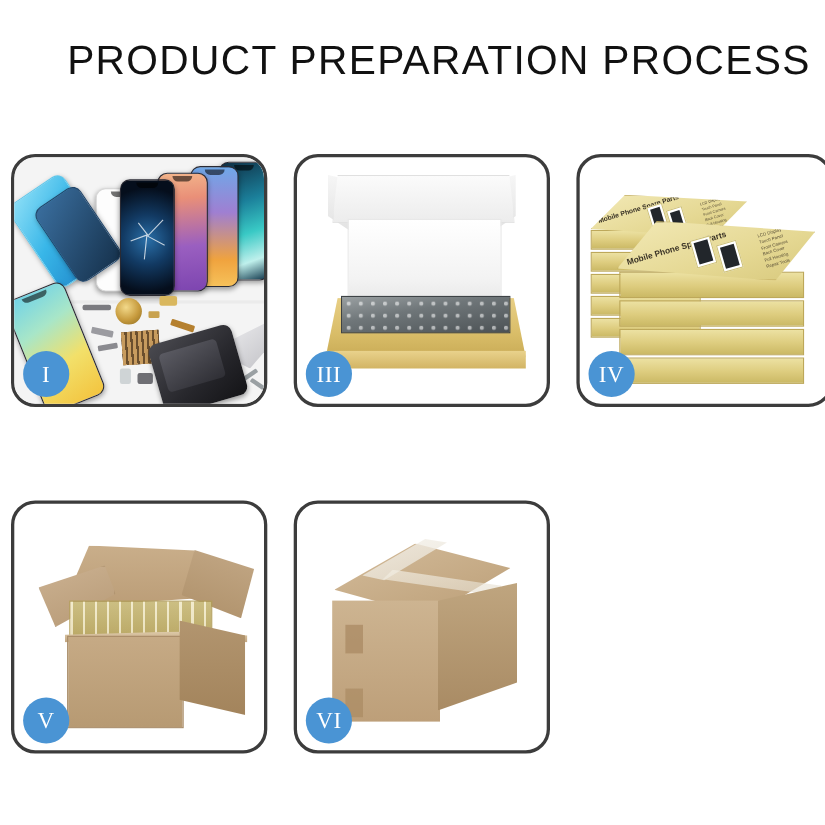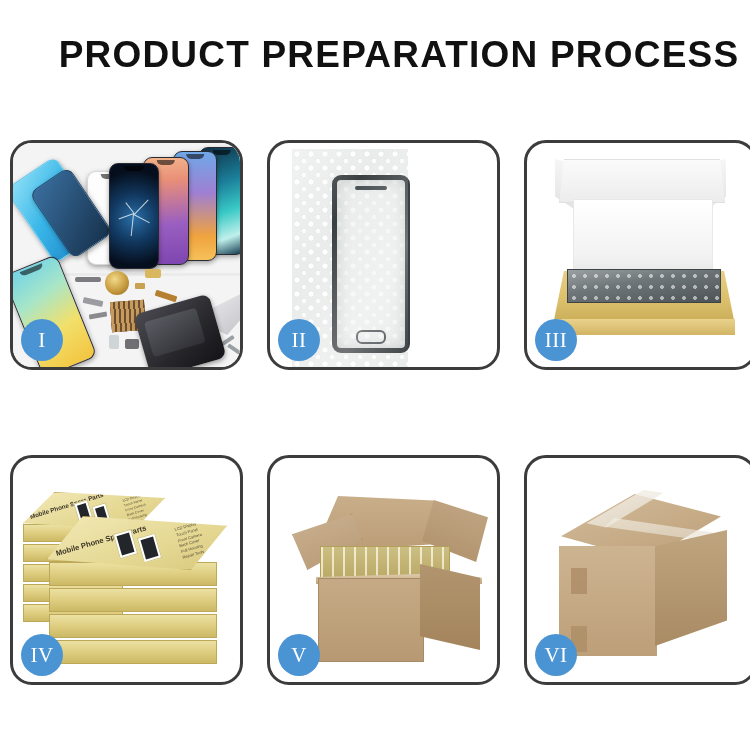--- a/index.html
+++ b/index.html
@@ -13,21 +13,21 @@
     overflow: hidden;
     font-family: "Liberation Sans", sans-serif;
     position: relative;
   }
 
   
   .header { width: 750px; text-align: center; }
   .title {
     font-family: "Liberation Sans", sans-serif;
     font-size: 37px;
-    font-weight: 700;
+    font-weight: 400;
     letter-spacing: 1.2px;
     color: #111111;
     margin: 0;
     padding-top: 36px;
     line-height: 1.05;
     white-space: nowrap;
     transform: scaleX(1.0);
     padding-left: 48px;
   }
   .subtitle {
@@ -427,32 +427,20 @@
       <i class="part" style="left:96px;top:192px;width:10px;height:14px;background:#cfd4d6;border-radius:2px;"></i>
       <i class="part" style="left:112px;top:196px;width:14px;height:10px;background:#6f6f74;border-radius:2px;"></i>
       <i class="part" style="left:132px;top:186px;width:9px;height:13px;background:#55555a;border-radius:2px;"></i>
       <i class="part" style="left:142px;top:150px;width:22px;height:6px;background:#b5802f;transform:rotate(18deg);"></i>
       <i class="part" style="left:206px;top:196px;width:16px;height:4px;background:#9aa0a3;transform:rotate(-34deg);"></i>
       <i class="part" style="left:214px;top:204px;width:14px;height:4px;background:#9aa0a3;transform:rotate(34deg);"></i>
     </div>
     <div class="badge">I</div>
   </div>
 
-  <div class="panel">
-    <div class="stage">
-      <div class="p2-bg">
-        <div class="p2-glass">
-          <span class="p2-ear"></span>
-          <span class="p2-home"></span>
-        </div>
-        <div class="p2-sheen"></div>
-      </div>
-    </div>
-    <div class="badge">II</div>
-  </div>
 
   <div class="panel">
     <div class="stage">
       <div class="p3-lidflapL"></div>
       <div class="p3-lidflapR"></div>
       <div class="p3-lidback"></div>
       <div class="p3-foam"></div>
       <div class="p3-tray"></div>
       <div class="p3-screen"></div>
       <div class="p3-frontlip"></div>

